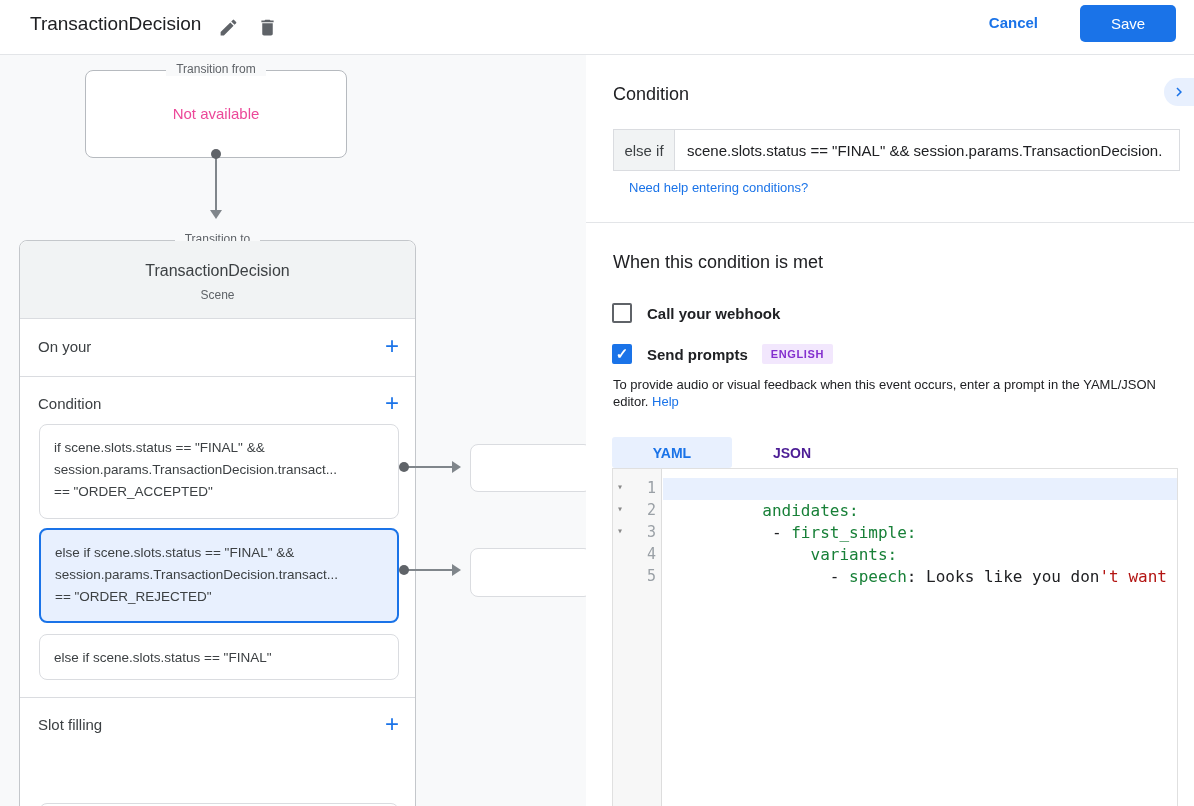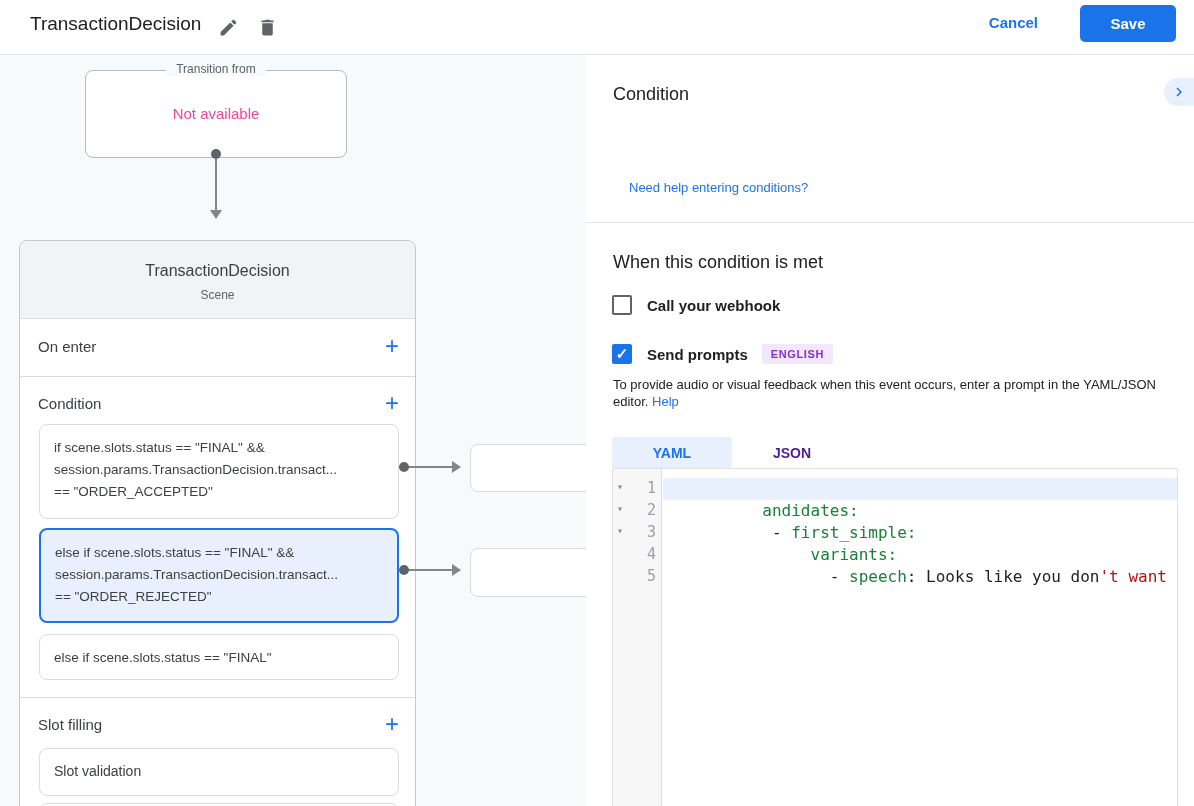--- a/index.html
+++ b/index.html
@@ -12,21 +12,21 @@
     background:#fff; border-bottom:1px solid #e3e5e8; z-index:30; }
   .topbar-title { position:absolute; left:30px; top:13px; font-size:19px; color:#202124; }
   .icon-btn { position:absolute; top:12px; width:30px; height:30px; border:none;
     background:transparent; cursor:pointer; display:flex; align-items:center; justify-content:center; }
   .icon-btn svg { width:21px; height:21px; fill:#5f6368; }
   .btn-edit { left:213px; }
   .btn-delete { left:252px; }
   .cancel-link { position:absolute; right:156px; top:14px; font-size:15px; font-weight:bold;
     color:#1a73e8; background:none; border:none; cursor:pointer; }
   .save-btn { position:absolute; right:18px; top:5px; width:96px; height:37px;
-    background:#1a73e8; color:#fff; font-size:15px; font-weight:bold; border:none;
+    background:#1a73e8; color:#fff; font-size:15px; font-weight:normal; border:none;
     border-radius:5px; cursor:pointer; }
 
   
   .canvas { position:absolute; left:0; top:55px; width:1194px; height:751px; background:#f8f9fa; }
 
   .fieldset-box { position:absolute; border:1px solid #b6babf; border-radius:8px; background:#fff; }
   .legend { position:absolute; top:-9px; left:0; right:0; text-align:center; font-size:12px;
     color:#5f6368; pointer-events:none; }
   .legend span { background:#f8f9fa; padding:0 10px; }
 
@@ -92,21 +92,21 @@
   .cond-type { width:61px; height:42px; background:#f1f3f4; border:1px solid #dadce0;
     border-right:none; display:flex; align-items:center; justify-content:center;
     font-size:15px; color:#3c4043; }
   .cond-input { flex:1; height:42px; border:1px solid #dadce0; background:#fff;
     font-size:15px; color:#202124; padding:0 12px; font-family:"Liberation Sans", sans-serif; outline:none; }
   .help-cond-link { position:absolute; left:27px; top:125px; font-size:13px; color:#1a73e8;
     text-decoration:none; cursor:pointer;margin-left:16px; }
   .panel-divider { position:absolute; left:0; top:167px; width:608px; height:1px; background:#e3e5e8; }
   .when-title { position:absolute; left:27px; top:197px; font-size:18px; color:#202124; }
   .check-row { position:absolute; left:26px; display:flex; align-items:center; }
-  .row-webhook { top:240px; }
+  .row-webhook { top:248px; }
   .row-prompts { top:289px; }
   .checkbox { width:20px; height:20px; border:2px solid #5f6368; border-radius:2px;
     background:#fff; cursor:pointer; flex:0 0 auto; }
   .checkbox.checked { background:#1a73e8; border-color:#1a73e8; color:#fff;
     display:flex; align-items:center; justify-content:center; font-size:15px; font-weight:bold; }
   .check-label { margin-left:15px; font-size:15px; font-weight:bold; color:#202124; }
   .lang-badge { margin-left:14px; background:#f2e7fd; color:#8430ce; font-size:11px;
     font-weight:bold; letter-spacing:.6px; padding:4px 9px; border-radius:2px; }
   .prompt-desc { position:absolute; left:27px; top:321px; width:565px; font-size:13px;
     line-height:17px; color:#202124; }
@@ -158,27 +158,28 @@
 
     <div class="fieldset-box tfrom">
       <div class="legend"><span>Transition from</span></div>
       <div class="tfrom-label">Not available</div>
     </div>
     <div class="dot" style="left:211px; top:94px;"></div>
     <div class="line-v" style="left:215px; top:103px; height:52px;"></div>
     <div class="arrow-down" style="left:210px; top:155px;"></div>
 
     <div class="scene-card">
+      <div class="legend"><span>Transition to</span></div>
       <div class="scene-header">
         <div class="scene-title">TransactionDecision</div>
         <div class="scene-subtitle">Scene</div>
       </div>
 
       <div class="sec-onenter">
-        <div class="row-label">On enter</div>
+        <div class="row-label">On your</div>
         <button class="plus-btn">+</button>
       </div>
 
       <div class="sec-condition">
         <div class="row-label">Condition</div>
         <button class="plus-btn">+</button>
 
         <div class="cond-box cond-1">
           <div>if scene.slots.status == "FINAL" &amp;&amp;</div>
           <div>session.params.TransactionDecision.transact...</div>
@@ -192,21 +193,20 @@
         </div>
 
         <div class="cond-box cond-3">
           <div>else if scene.slots.status == "FINAL"</div>
         </div>
       </div>
 
       <div class="sec-slot">
         <div class="row-label">Slot filling</div>
         <button class="plus-btn">+</button>
-        <div class="slot-box">Slot validation</div>
         <div class="slot-box-partial"></div>
       </div>
     </div>
 
     <div class="dot" style="left:399px; top:407px;"></div>
     <div class="line-h" style="left:408px; top:411px; width:44px;"></div>
     <div class="arrow-right" style="left:452px; top:406px;"></div>
     <div class="target-box" style="left:470px; top:389px;"></div>
 
     <div class="dot" style="left:399px; top:510px;"></div>
@@ -216,20 +216,24 @@
   </div>
 
   <div class="panel">
     <div class="panel-title">Condition</div>
     <button class="collapse-btn">
       <svg viewBox="0 0 24 24">
           <path d="M10 6L8.59 7.41 13.17 12l-4.58 4.59L10 18l6-6z"></path>
         </svg>
     </button>
 
+    <div class="cond-input-row">
+      <div class="cond-type">else if</div>
+      <input class="cond-input" type="text" value="scene.slots.status == &quot;FINAL&quot; &amp;&amp; session.params.TransactionDecision." style="">
+    </div>
     <a class="help-cond-link">Need help entering conditions?</a>
 
     <div class="panel-divider"></div>
 
     <div class="when-title">When this condition is met</div>
 
     <div class="check-row row-webhook">
       <div class="checkbox"></div>
       <div class="check-label">Call your webhook</div>
     </div>

